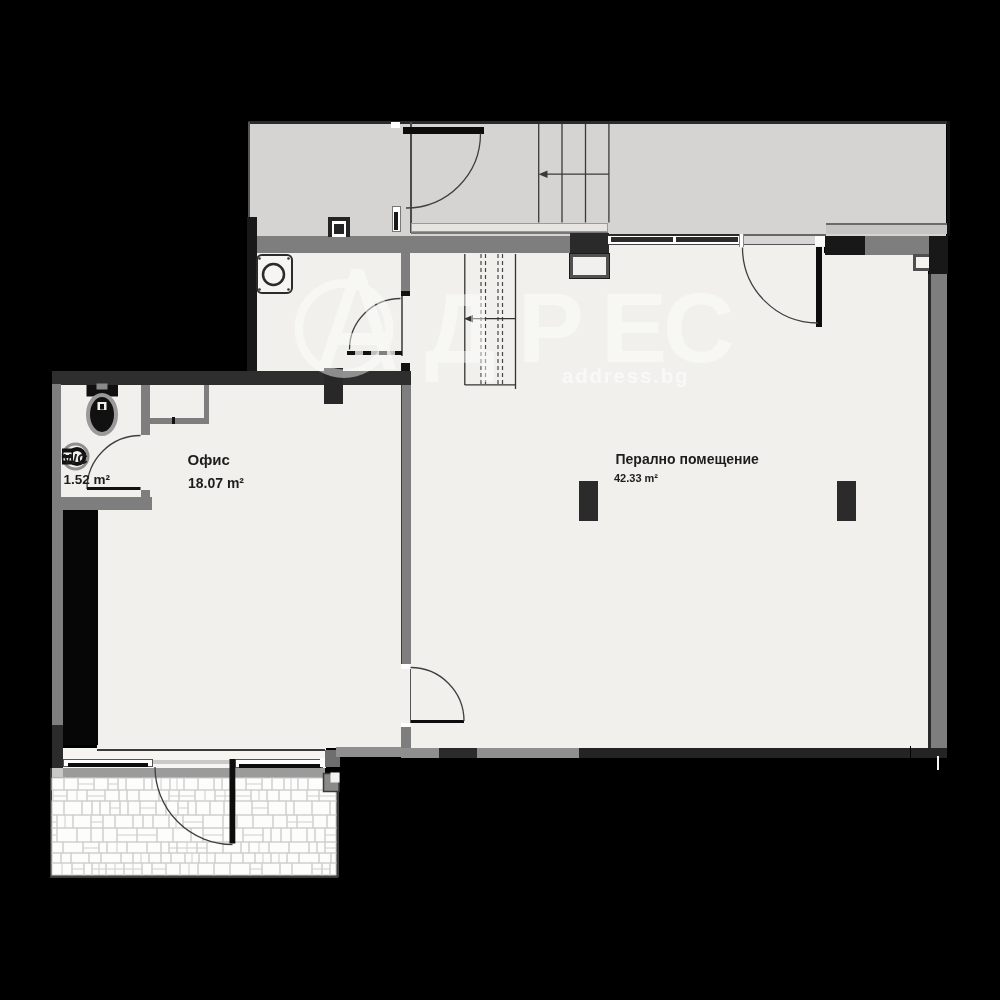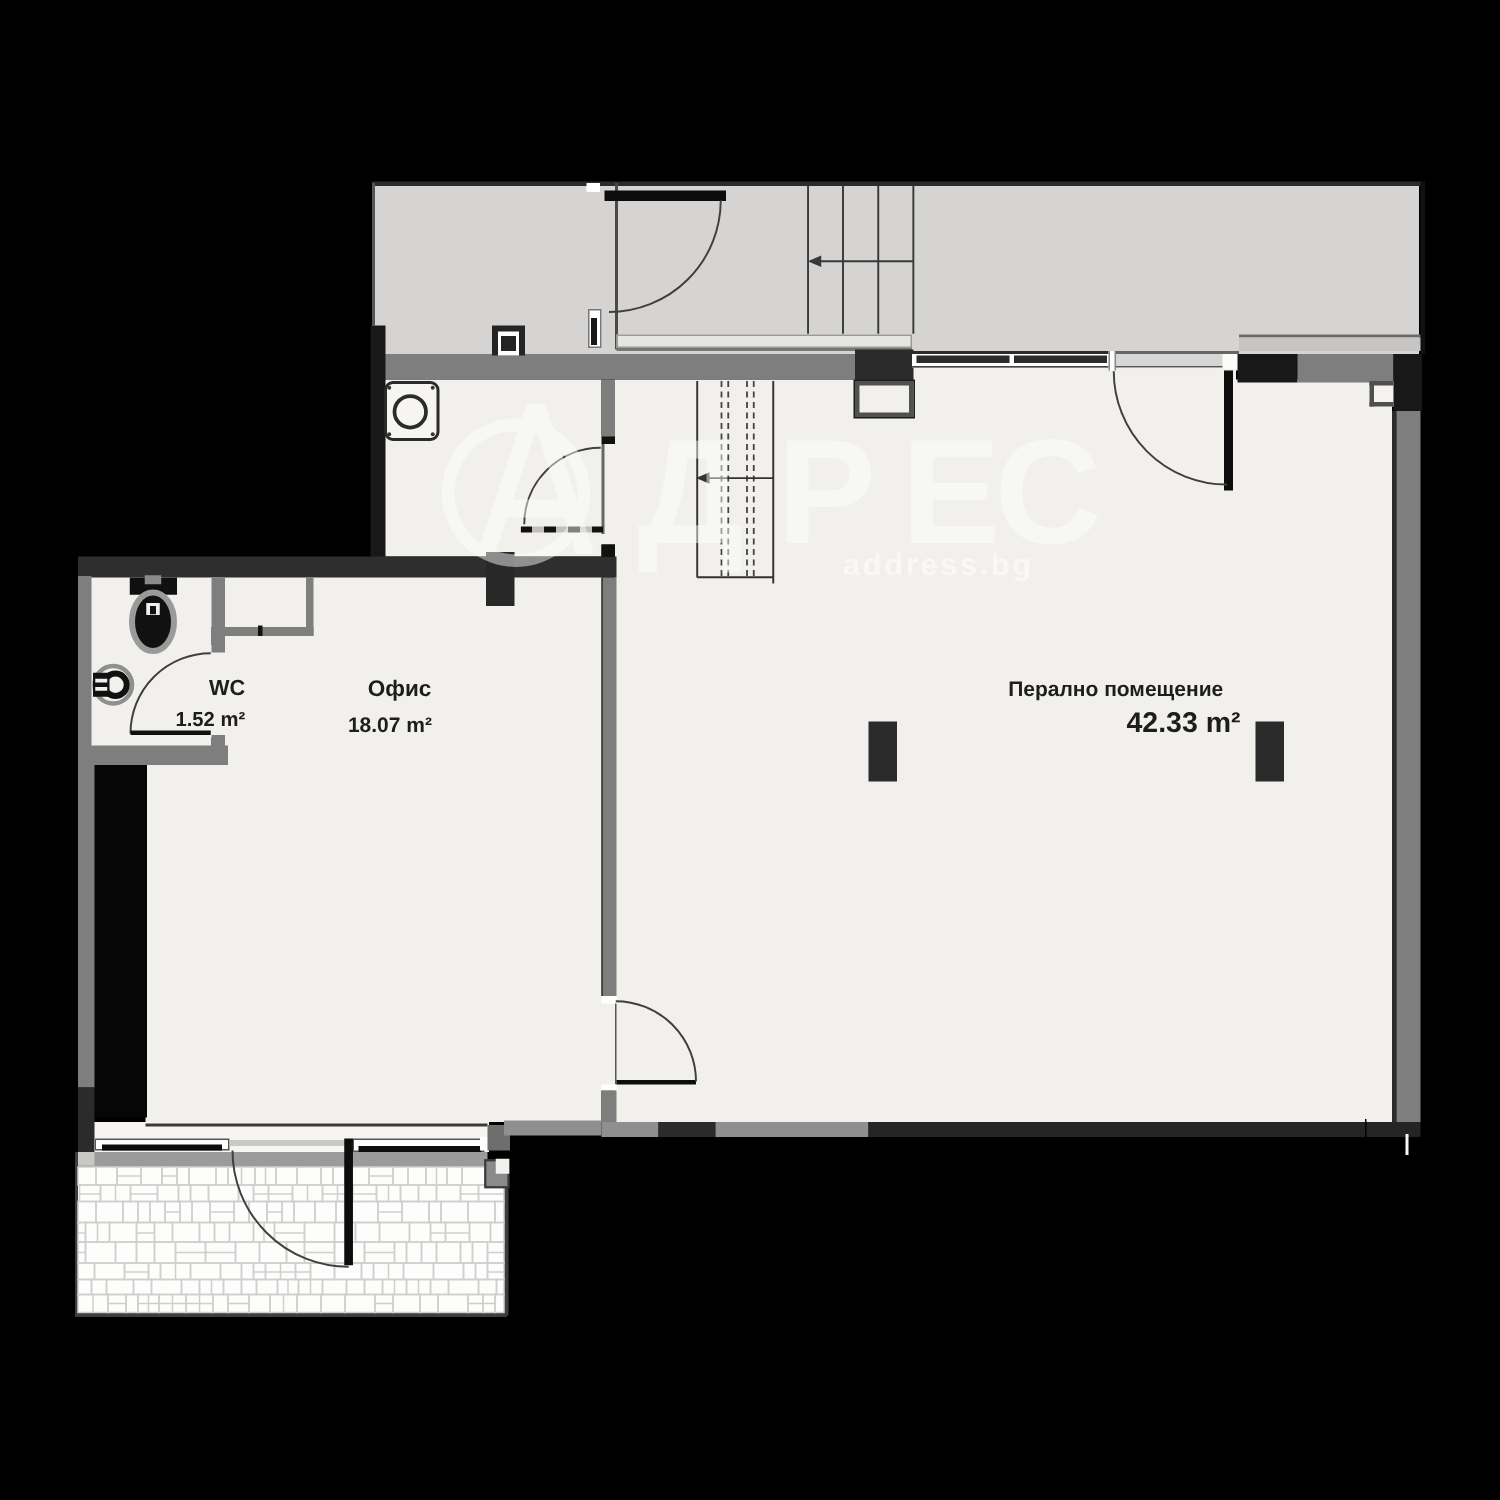--- a/index.html
+++ b/index.html
@@ -1,19 +1,19 @@
 <!DOCTYPE html>
 <html><head>
 <meta charset="utf-8">
 <style>
 html,body{margin:0;padding:0;background:#000;}
 #c{position:relative;width:1000px;height:1000px;background:#000;overflow:hidden;
    font-family:"Liberation Sans",sans-serif;}
 .r{position:absolute;}
-.lbl{position:absolute;color:#1d1d1d;font-weight:bold;text-align:right;white-space:nowrap;filter:blur(0px);}
+.lbl{position:absolute;color:#1d1d1d;font-weight:bold;text-align:left;white-space:nowrap;filter:blur(0px);}
 svg{position:absolute;left:0;top:0;}
 </style>
 </head>
 <body>
 <div id="c">
 
 <div class="r" style="left:248px;top:122px;width:698px;height:114px;background:#d5d4d2;"></div>
 
 <div class="r" style="left:410px;top:253px;width:518px;height:495px;background:#f1f0ec;"></div>
 <div class="r" style="left:608px;top:245px;width:216px;height:10px;background:#f1f0ec;"></div>
@@ -452,14 +452,14 @@
 <text x="663" y="362">С</text>
 </g>
 <text x="562" y="383" opacity="0.58" fill="#fff" font-family="Liberation Sans, sans-serif" font-weight="bold" font-size="20.5px" letter-spacing="1.8">address.bg</text>
 </svg>
 
 <div class="lbl" style="left:187.5px;top:450.5px;width:100px;font-size:15px;">Офис</div>
 <div class="lbl" style="left:188px;top:475px;width:100px;font-size:14px;">18.07 m²</div>
 <div class="lbl" style="left:63.5px;top:450.8px;width:100px;font-size:14.5px;">WC</div>
 <div class="lbl" style="left:63.5px;top:471.8px;width:100px;font-size:13.5px;">1.52 m²</div>
 <div class="lbl" style="left:615.5px;top:451.2px;width:200px;font-size:14px;">Перално помещение</div>
-<div class="lbl" style="left:627px;top:472.2px;width:200px;font-size:19px;">42.33 m²</div>
+<div class="lbl" style="left:614px;top:472.2px;width:200px;font-size:11px;">42.33 m²</div>
 </div>
 
 </body></html>

